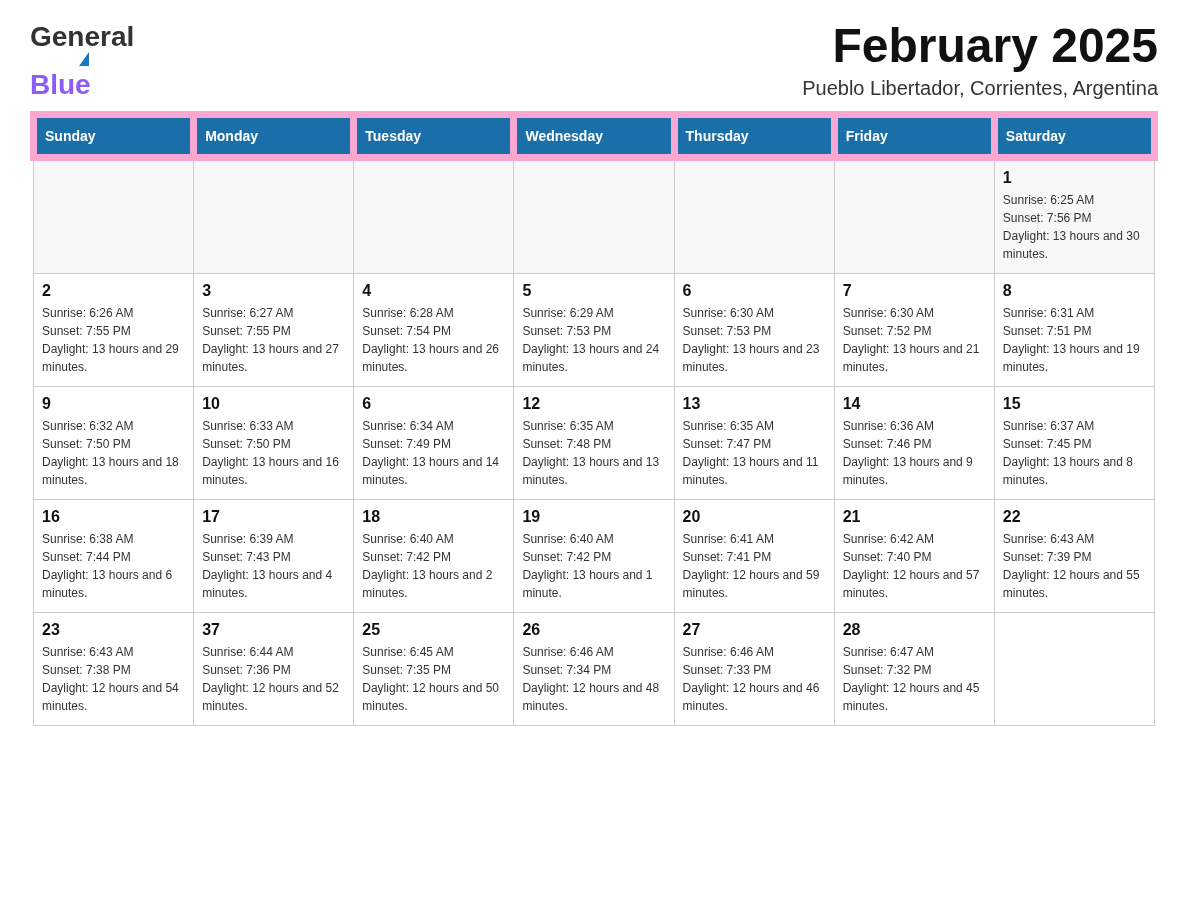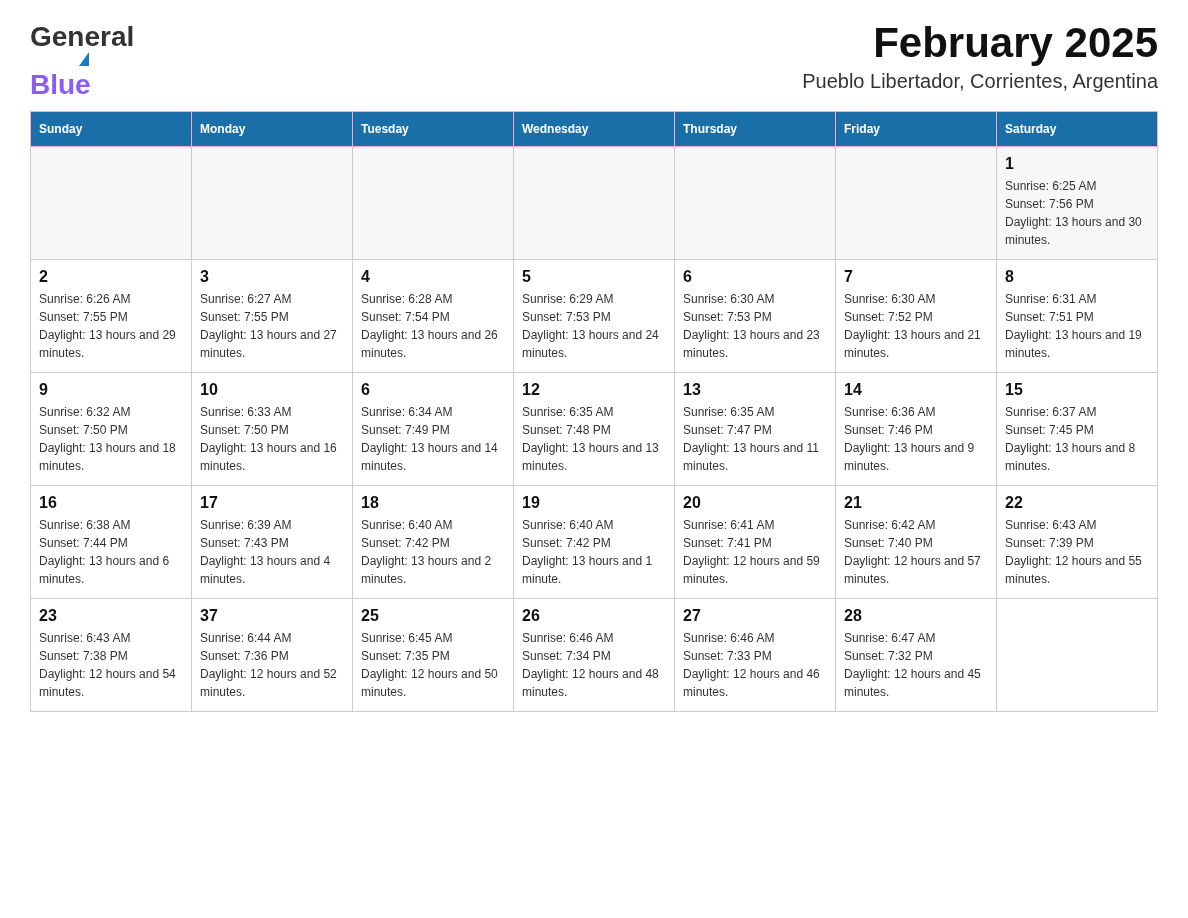--- a/index.html
+++ b/index.html
@@ -14,43 +14,43 @@
     .header {
       display: flex;
       justify-content: space-between;
       align-items: flex-start;
       margin-bottom: 10px;
     }
     .title-block {
       text-align: right;
     }
     .month-title {
-      font-size: 42px;
+      font-size: 48px;
       font-weight: bold;
       color: #111;
       line-height: 1.1;
     }
     .location-title {
       font-size: 20px;
       color: #333;
       margin-top: 4px;
     }
     .calendar {
       width: 100%;
       border-collapse: collapse;
       margin-top: 8px;
     }
     .calendar thead tr th {
       background-color: #1a6fa8;
       color: #fff;
-      font-size: 12px;
+      font-size: 14px;
       font-weight: bold;
       padding: 10px 8px;
       text-align: left;
-      border: 1px solid #f9a8d4;
+      border: 7px solid #f9a8d4;
     }
     .calendar tbody tr td {
       vertical-align: top;
       padding: 8px 8px 10px 8px;
       border: 1px solid #ccc;
       width: 14.28%;
       min-height: 110px;
       font-size: 12.5px;
       color: #333;
       background: #fff;

